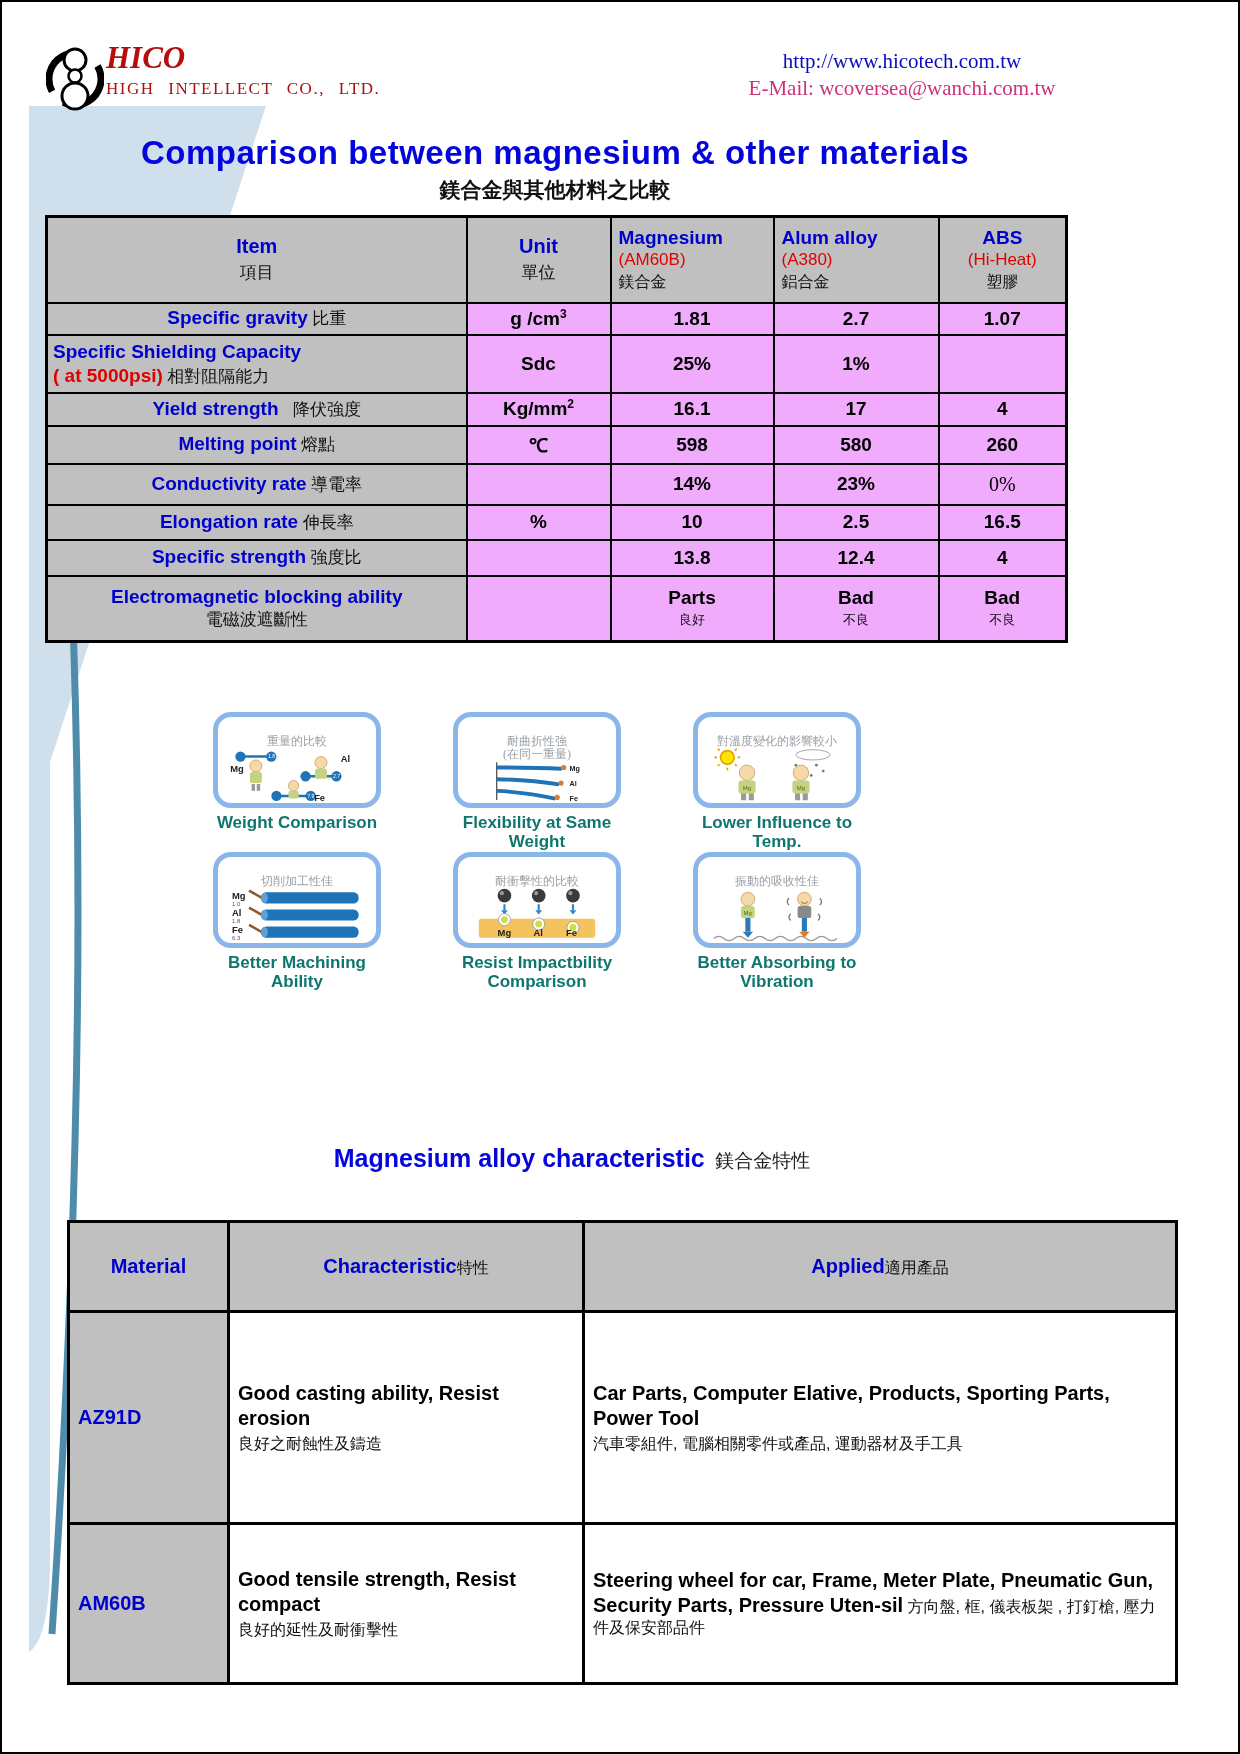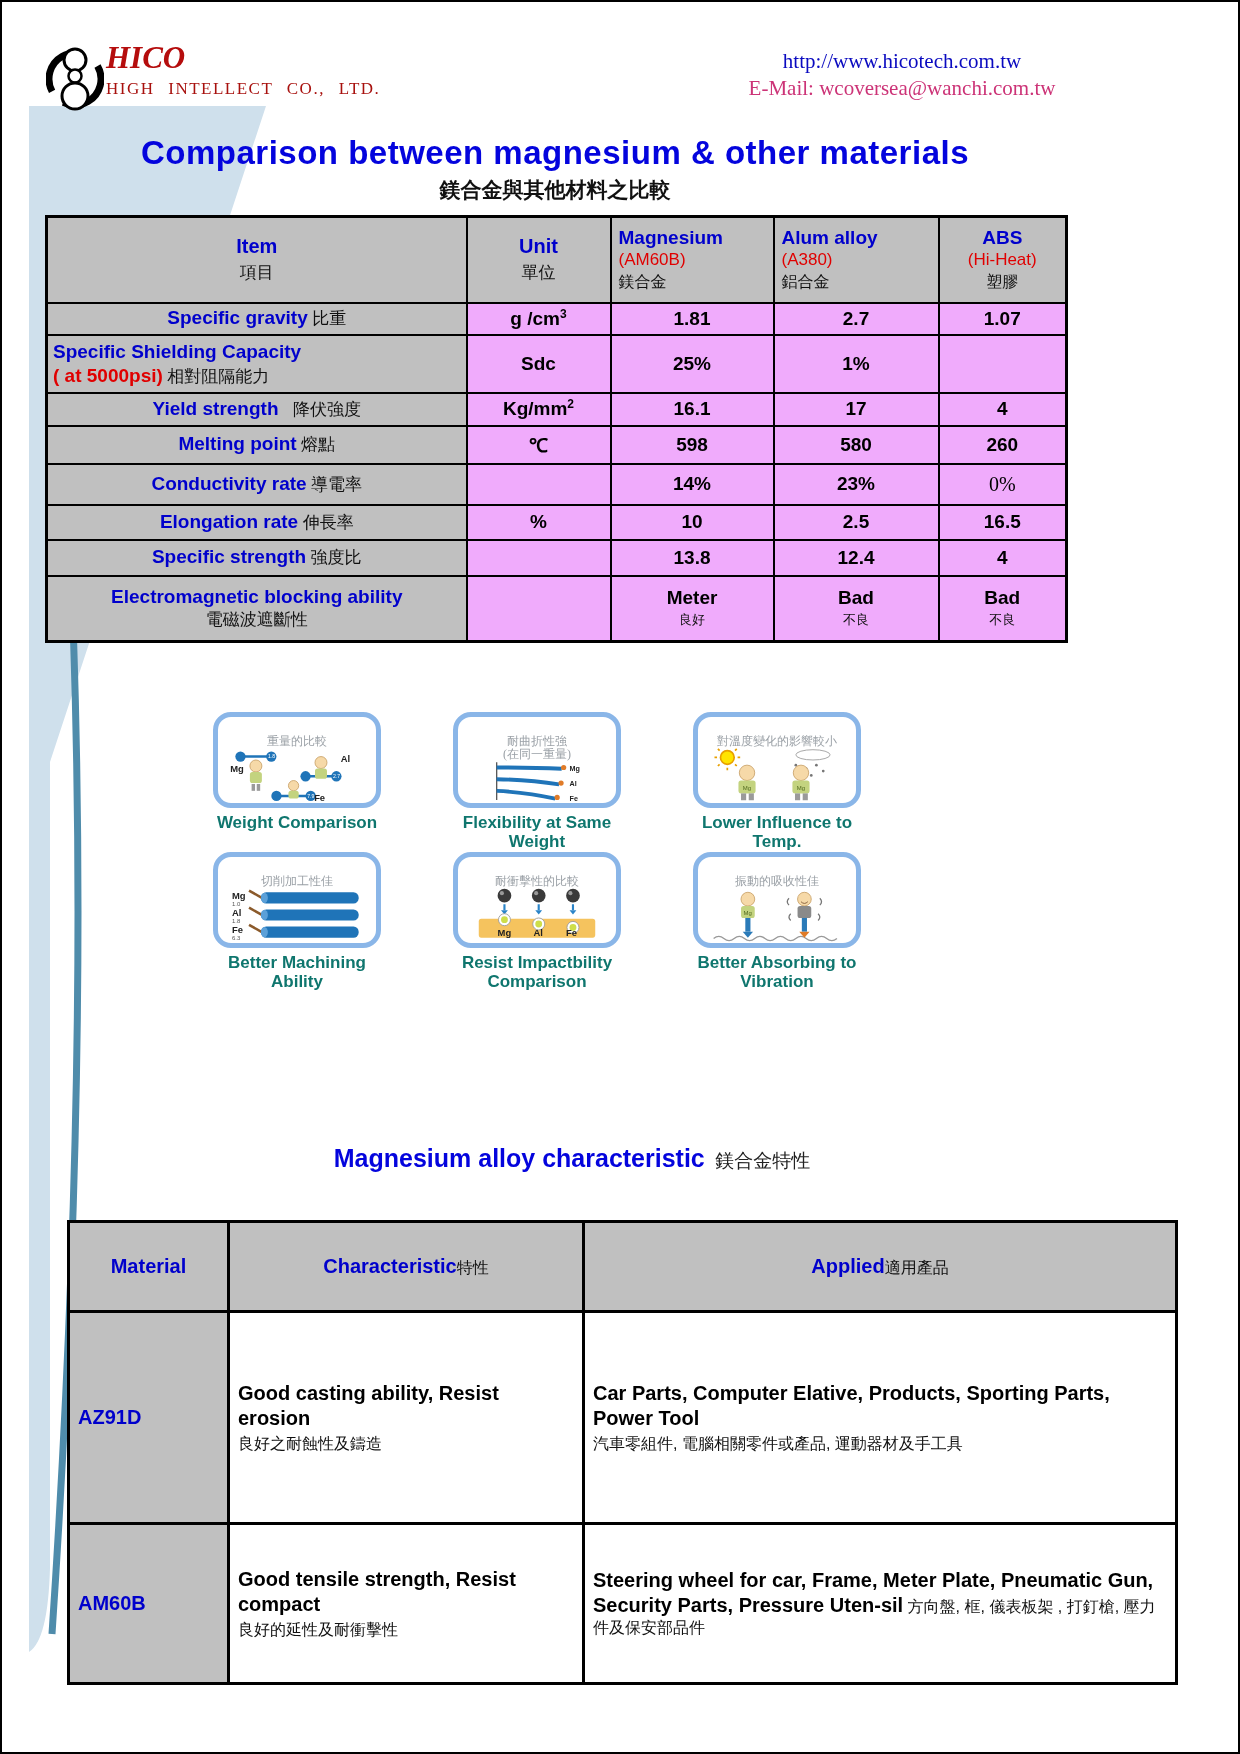--- a/index.html
+++ b/index.html
@@ -234,21 +234,21 @@
         <td class="wcell val">4</td>
       </tr>
 
       <tr style="height:66px">
         <td class="gcell item-c">
           <div class="item-en">Electromagnetic blocking ability</div>
           <div class="item-zh">電磁波遮斷性</div>
         </td>
         <td class="wcell unit"></td>
         <td class="wcell val">
-          <div>Meter</div>
+          <div>Parts</div>
           <div class="val-zh">良好</div>
         </td>
         <td class="wcell val">
           <div>Bad</div>
           <div class="val-zh">不良</div>
         </td>
         <td class="wcell val">
           <div>Bad</div>
           <div class="val-zh">不良</div>
         </td>

